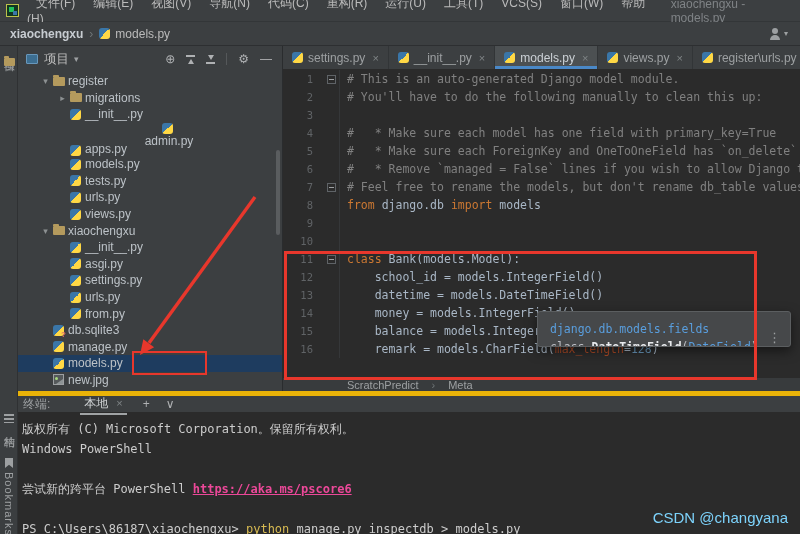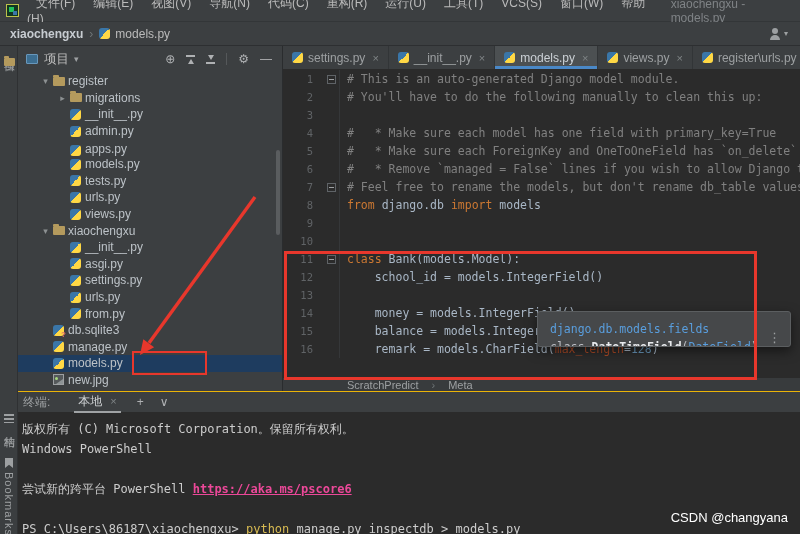--- a/index.html
+++ b/index.html
@@ -106,29 +106,29 @@
     background:#46484a; border:1px solid #5b5e60; border-radius:3px;
     box-shadow:0 4px 12px rgba(0,0,0,.5); z-index:40;
     font-family:"DejaVu Sans Mono", monospace; font-size:11.5px;
     padding:8px 26px 8px 12px; line-height:18px; white-space:nowrap; overflow:hidden;
   }
   .tt-module { color:#599ede; }
   .tt-kw { color:#bcbec4; } .tt-name { color:#e8eaed; font-weight:bold; } .tt-link { color:#599ede;margin-top:24px; } .tt-plain { color:#bcbec4; }
   #tooltip .more { position:absolute; right:9px; top:17px; color:#9da0a2; font-size:13px; }
   
   #terminal { position:absolute; left:18px; top:391px; width:782px; height:143px; background:#2b2b2b; }
-  #term-tabbar { height:21px; background:#3c3f41; border-top:1px solid #eab308; display:flex; align-items:center; font-size:12px; color:#b7bcc0; }
+  #term-tabbar { height:21px; background:#3c3f41; border-top:5px solid #eab308; display:flex; align-items:center; font-size:12px; color:#b7bcc0; }
   #term-label { margin-left:5px; color:#9da0a2; }
-  #term-tab { margin-left:24px; height:21px; display:flex; align-items:center; gap:6px; padding:0 4px; border-bottom:2px solid #a0a3a5; color:#d0d3d5; cursor:pointer; }
+  #term-tab { margin-left:30px; height:21px; display:flex; align-items:center; gap:6px; padding:0 4px; border-bottom:2px solid #a0a3a5; color:#d0d3d5; cursor:pointer; }
   #term-tab .tab-close { font-size:11px; }
   .term-btn { margin-left:16px; color:#afb1b3; font-size:12px; cursor:pointer; }
   #term-body { position:relative; padding:7px 0 0 4px; font-family:"DejaVu Sans Mono", monospace; font-size:12px; line-height:20px; color:#cccccc; height:122px; overflow:hidden; }
   .t-line { white-space:pre; height:20px; }
   .t-plain { color:#cccccc; } .t-link { color:#ec4899; text-decoration:underline;font-weight:bold; } .t-cmd { color:#d7ba52; }
-  #watermark { position:absolute; right:12px; bottom:6px; font-size:13px; color:#ffffff; font-family:"Liberation Sans", sans-serif; }
+  #watermark { position:absolute; right:12px; bottom:6px; font-size:15px; color:#7dd3fc; font-family:"Liberation Sans", sans-serif; }
   
   .red-box { position:absolute; border:3px solid #e8372c; z-index:60; pointer-events:none; }
   #red-box-code { left:284px; top:251px; width:473px; height:129px; }
   #red-box-tree { left:132px; top:351px; width:75px; height:24px; border-width:2.5px; }
   #arrow-svg { position:absolute; left:0; top:0; z-index:60; pointer-events:none; }
 </style>
 </head>
 <body>
 
 <div id="app">
@@ -194,21 +194,21 @@
           </span>
           <span class="tree-label">migrations</span>
         </div>
         <div class="tree-row" style="padding-left: 37px;">
           <span class="chev"></span>
           <span class="tree-ico">
             <span class="py-icon"></span>
           </span>
           <span class="tree-label">__init__.py</span>
         </div>
-        <div class="tree-row" style="padding-left: 37px;">
+        <div class="tree-row" style="padding-left: 37px; flex-direction: column;">
           <span class="chev"></span>
           <span class="tree-ico">
             <span class="py-icon"></span>
           </span>
           <span class="tree-label">admin.py</span>
         </div>
         <div class="tree-row" style="padding-left: 37px; align-items: flex-end;">
           <span class="chev"></span>
           <span class="tree-ico">
             <span class="py-icon"></span>
@@ -350,21 +350,21 @@
         <div class="code-line"><span class="ln">3</span></div>
         <div class="code-line"><span class="ln">4</span><span class="code-text"><span class="c-comment">#   * Make sure each model has one field with primary_key=True</span></span></div>
         <div class="code-line"><span class="ln">5</span><span class="code-text"><span class="c-comment">#   * Make sure each ForeignKey and OneToOneField has `on_delete` set</span></span></div>
         <div class="code-line"><span class="ln">6</span><span class="code-text"><span class="c-comment">#   * Remove `managed = False` lines if you wish to allow Django to c</span></span></div>
         <div class="code-line"><span class="ln">7</span><span class="fold-box"></span><span class="code-text"><span class="c-comment"># Feel free to rename the models, but don't rename db_table values or</span></span></div>
         <div class="code-line"><span class="ln">8</span><span class="code-text"><span class="c-kw">from</span><span class="c-plain"> django.db </span><span class="c-kw">import</span><span class="c-plain"> models</span></span></div>
         <div class="code-line"><span class="ln">9</span><span class="code-text"></span></div>
         <div class="code-line"><span class="ln">10</span><span class="code-text"></span></div>
         <div class="code-line"><span class="ln">11</span><span class="fold-box"></span><span class="code-text"><span class="c-kw">class</span><span class="c-plain"> Bank(models.Model):</span></span></div>
         <div class="code-line"><span class="ln">12</span><span class="code-text"><span class="c-plain">    school_id = models.IntegerField()</span></span></div>
-        <div class="code-line"><span class="ln">13</span></div>
+        <div class="code-line"><span class="ln">13</span><span class="code-text"><span class="c-plain">    datetime = models.DateTimeField()</span></span></div>
         <div class="code-line"><span class="ln">14</span><span class="code-text"><span class="c-plain">    money = models.IntegerField()</span></span></div>
         <div class="code-line"><span class="ln">15</span><span class="code-text"><span class="c-plain">    balance = models.IntegerField()</span></span></div>
         <div class="code-line"><span class="ln">16</span><span class="code-text"><span class="c-plain">    remark = models.CharField(</span><span class="c-param">max_length</span><span class="c-plain">=</span><span class="c-number">128</span><span class="c-plain">)</span></span></div>
       </div>
     <div id="scopebar">
         <span class="scope-crumb">ScratchPredict</span>
         <span class="crumb-sep">›</span>
         <span class="scope-crumb">Meta</span>
       </div>
   </div>

